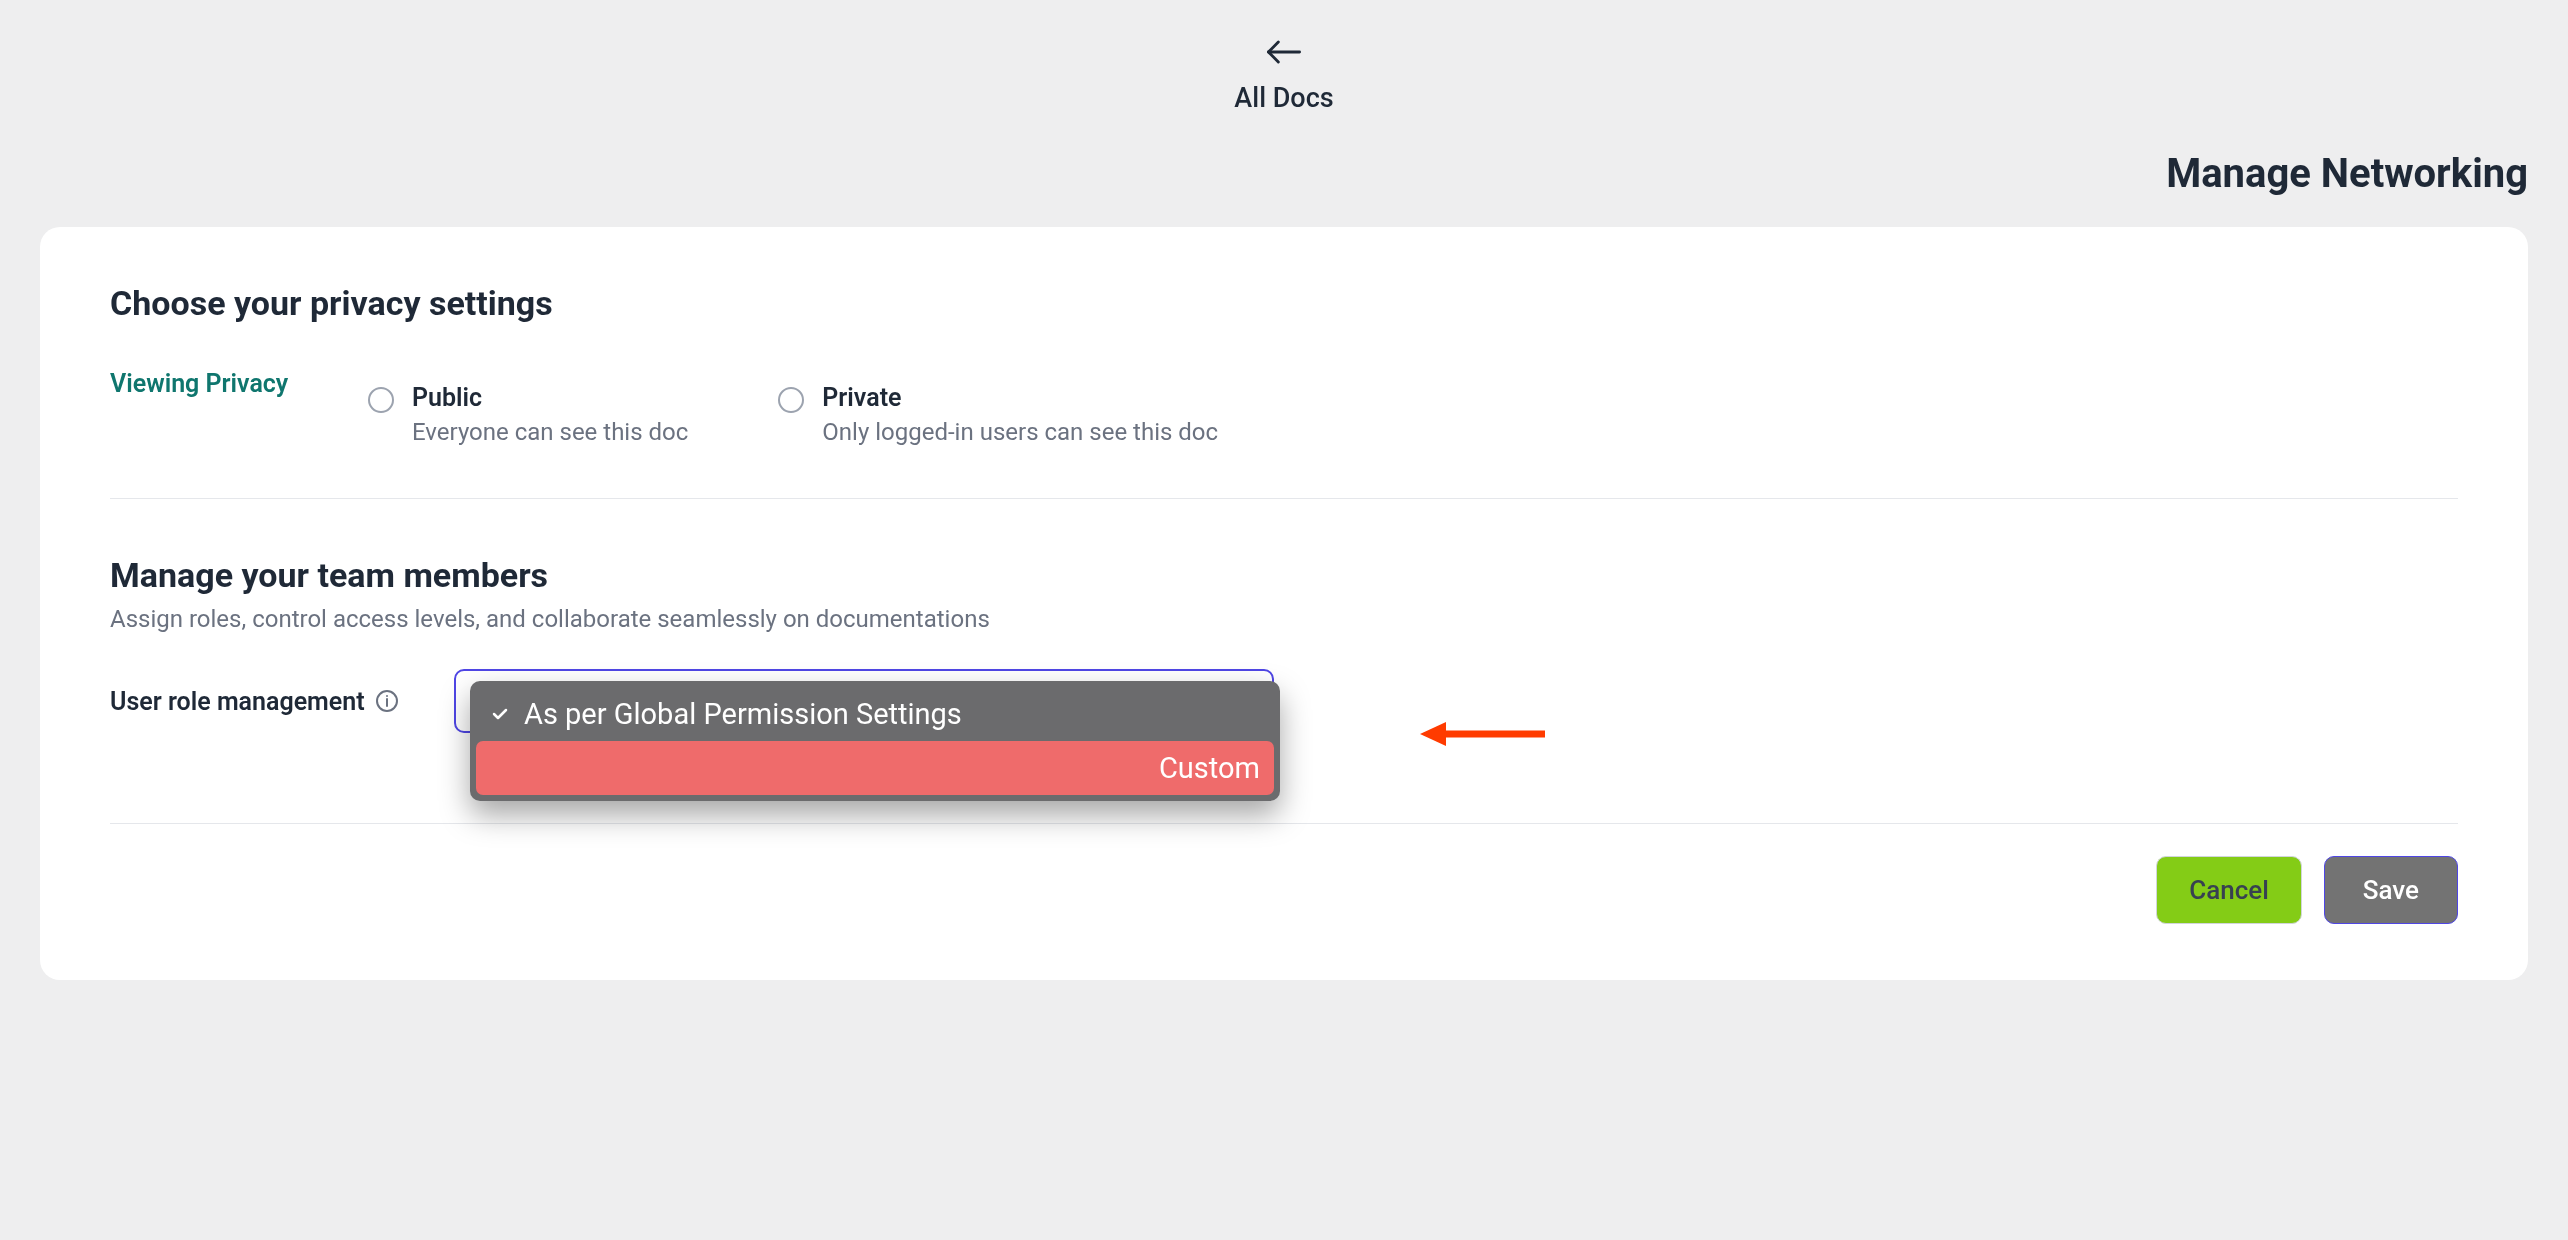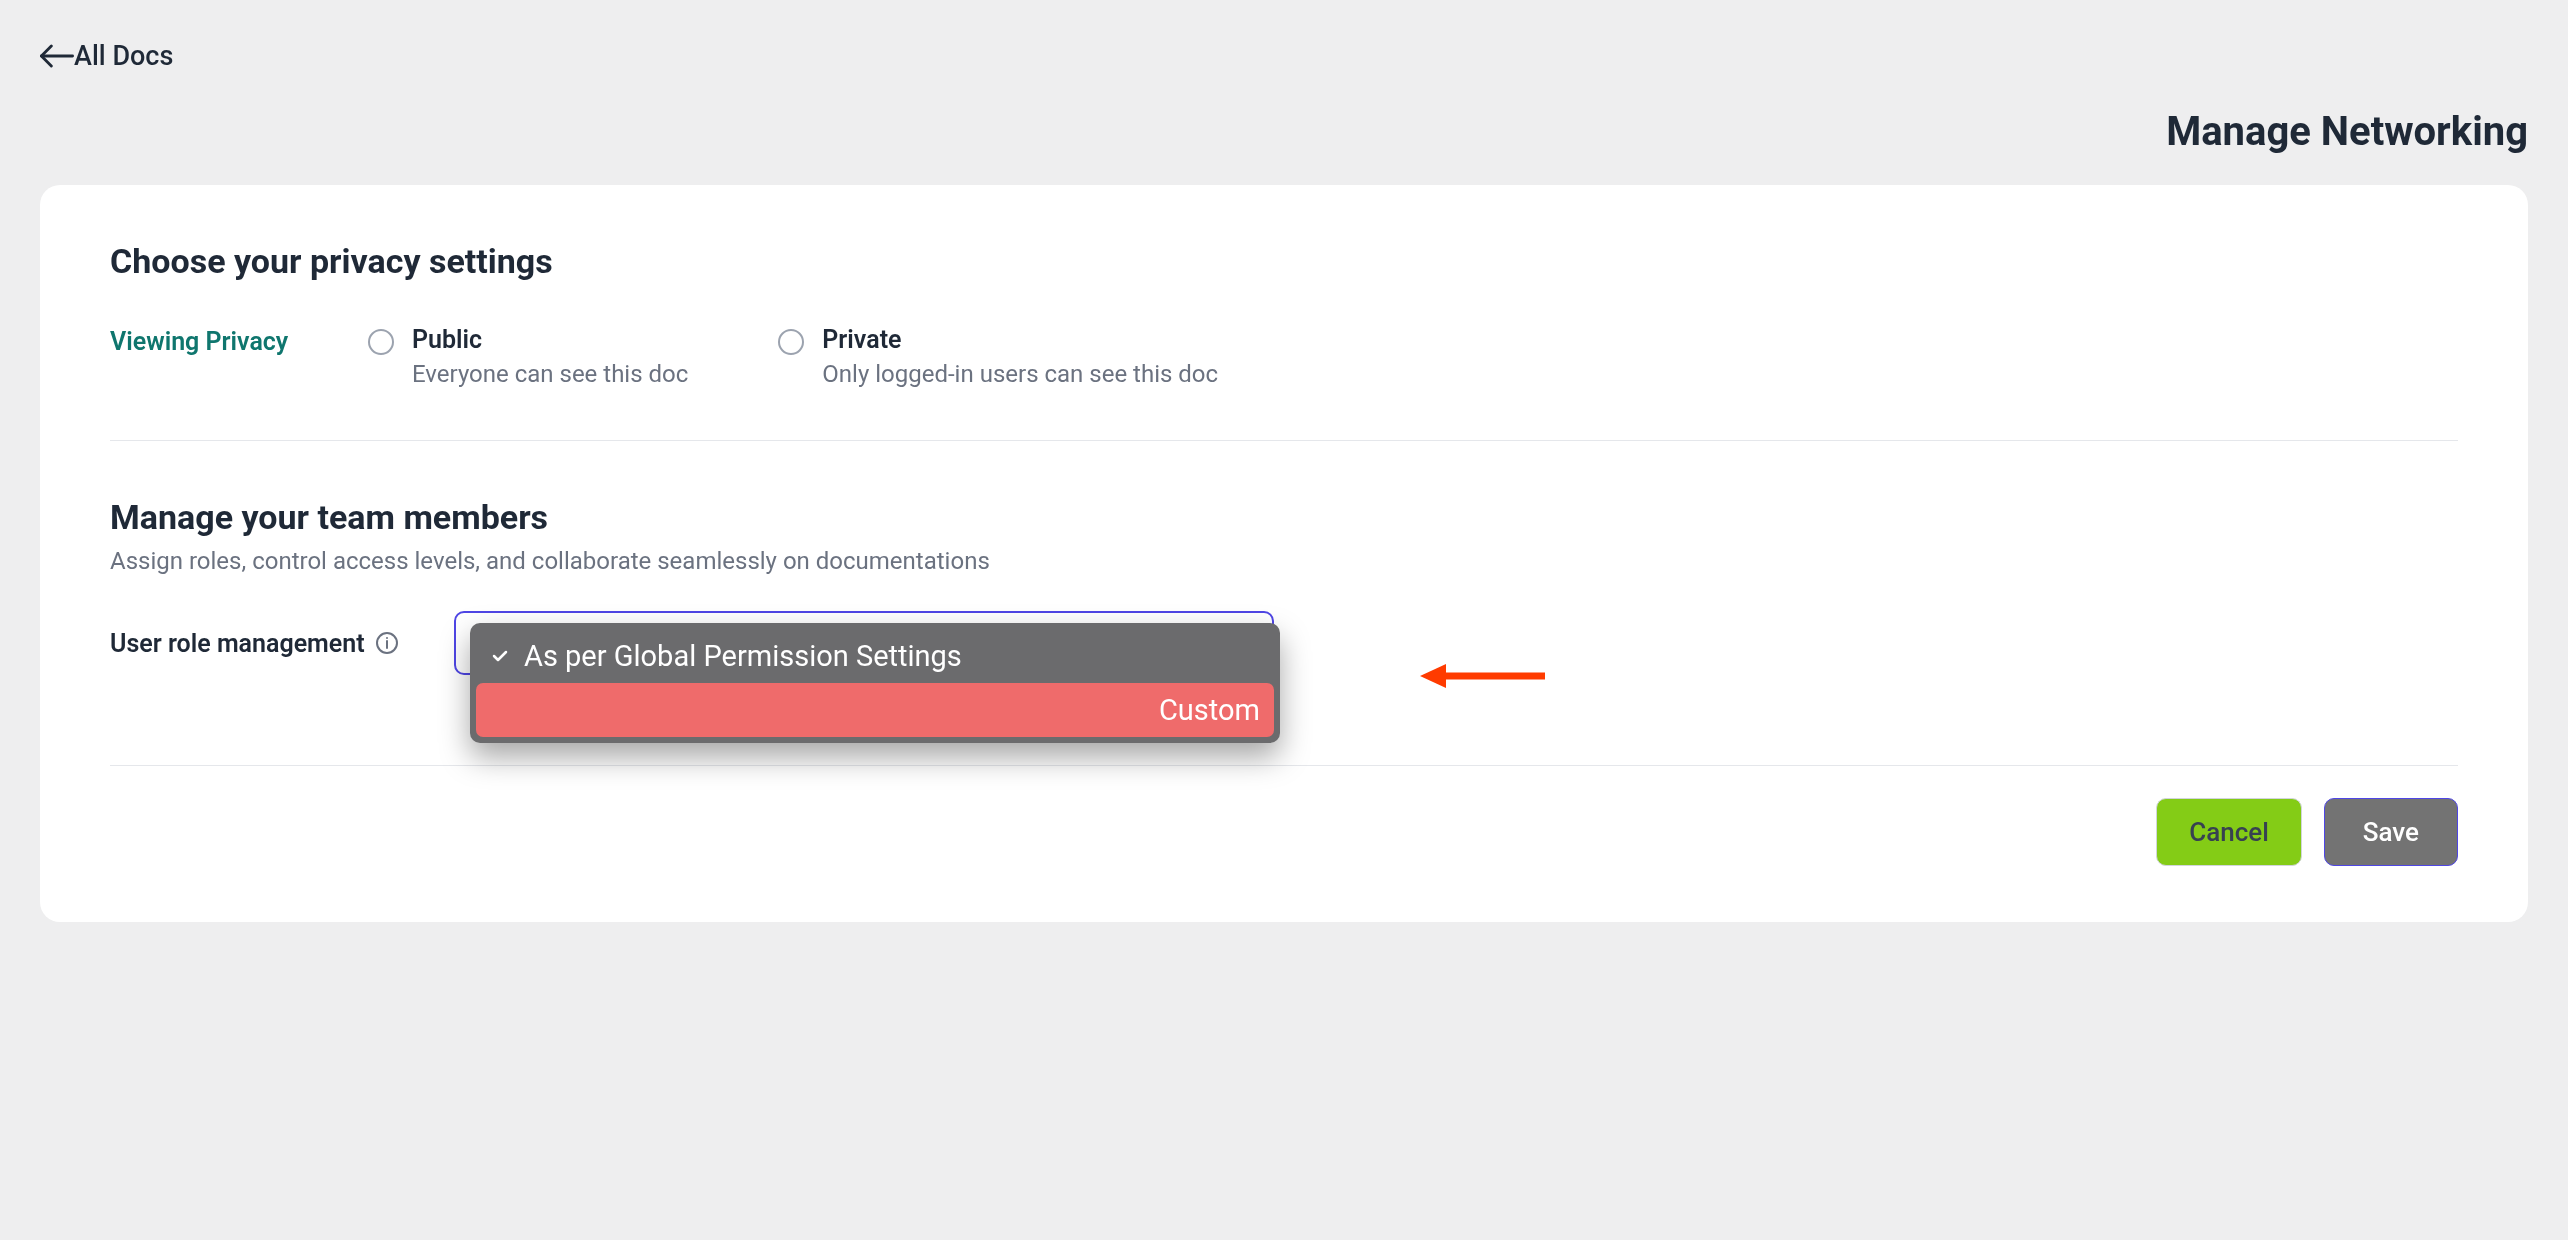--- a/index.html
+++ b/index.html
@@ -13,21 +13,23 @@
       width: 2568px;
       height: 1240px;
       transform-origin: top left;
     }
     .page {
       padding: 40px;
     }
     .breadcrumb {
       display: flex;
       align-items: center;
+      gap: 18px;
       margin-bottom: 36px;
+      flex-direction: column;
     }
     .back-arrow {
       width: 34px;
       height: 24px;
       color: #1f2937;
     }
     .breadcrumb-label {
       font-size: 27px;
       font-weight: 500;
       color: #1f2937;
@@ -73,20 +75,21 @@
       font-size: 25px;
       font-weight: 600;
       color: #0f766e;
       width: 230px;
       flex-shrink: 0;
       padding-top: 2px;
     }
     .radio-group {
       display: flex;
       gap: 90px;
+      margin-top: 16px;
     }
     .radio-option {
       display: flex;
       align-items: flex-start;
       gap: 18px;
     }
     .radio-circle {
       width: 26px;
       height: 26px;
       border: 2px solid #9ca3af;

